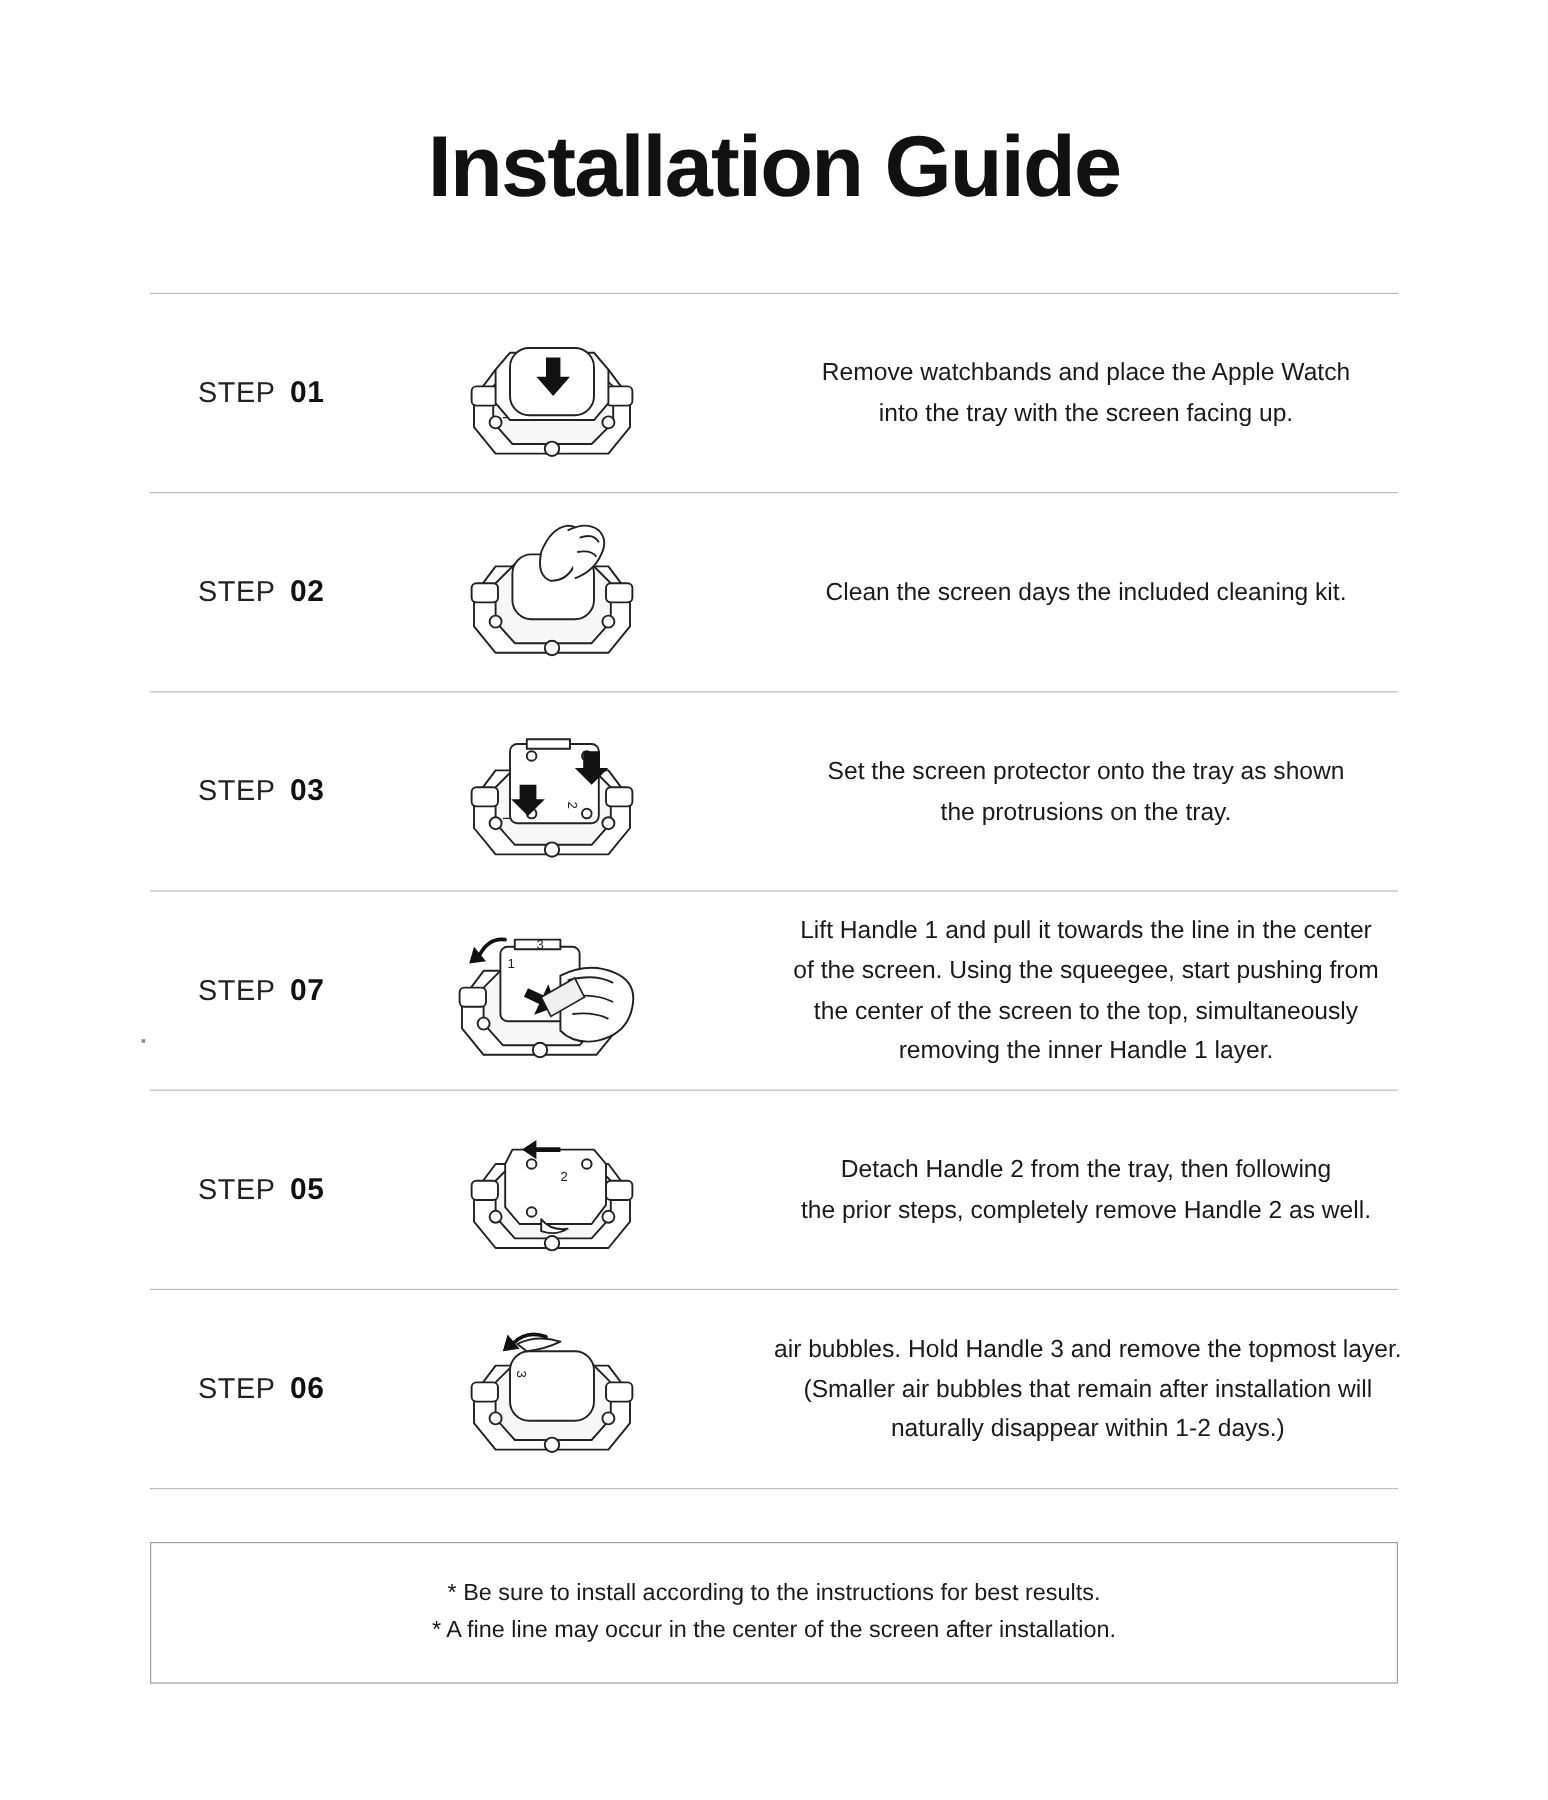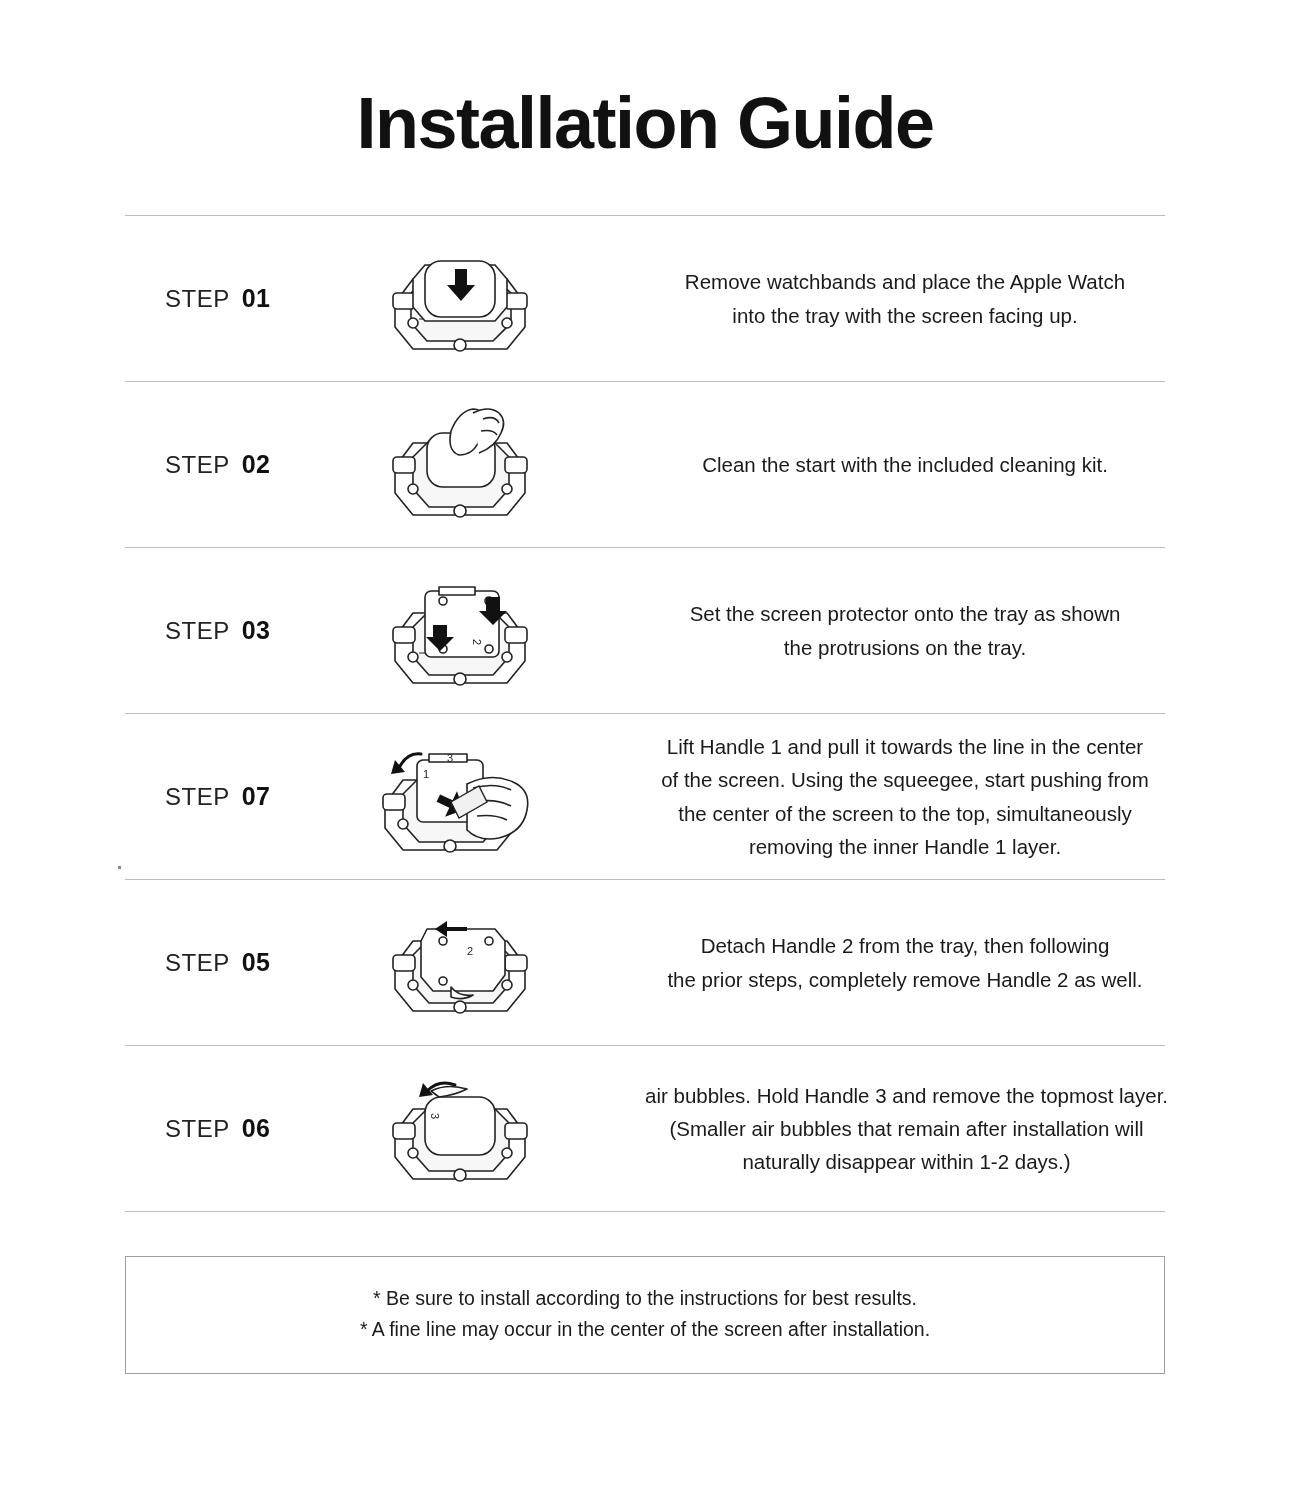--- a/index.html
+++ b/index.html
@@ -12,34 +12,34 @@
     width: 1290px;
     height: 1500px;
     font-family: "Liberation Sans", sans-serif;
     color: #1a1a1a;
     position: relative;
     overflow: hidden;
   }
   .page {
     width: 1290px;
     height: 1500px;
-    padding: 0;
+    padding: 16px;
     position: relative;
   }
   .title {
     text-align: center;
     font-size: 72px;
     font-weight: bold;
     letter-spacing: -1.5px;
     margin: 0;
     padding-top: 82px;
     color: #111;
   }
   .steps {
-    margin: 3px auto;
+    margin: 16px auto;
     width: 1040px;
     padding-top: 48px;
   }
   .rule {
     height: 1px;
     background: #bdbdbd;
     width: 100%;
   }
   .step-row {
     display: flex;
@@ -160,21 +160,21 @@
           </g>
           <g fill="#fff" stroke="#222" stroke-width="1.6" stroke-linejoin="round">
             <path d="M96 34 Q104 14 118 12 Q128 12 128 22 L124 44 Q118 58 104 58 Q92 54 96 34 Z"></path>
             <path d="M118 16 Q134 8 144 16 Q152 24 146 36 Q140 50 124 56"></path>
             <path d="M128 22 Q140 18 144 26"></path>
             <path d="M126 34 Q138 32 142 38"></path>
           </g>
         </svg>
       </div>
       <div class="step-text">
-        <div>Clean the start with the included cleaning kit.</div>
+        <div>Clean the screen days the included cleaning kit.</div>
       </div>
     </div>
 
     <div class="rule"></div>
 
     <div class="step-row">
       <div class="step-label">
         <span class="step-word">STEP</span>
         <span class="step-num">03</span>
       </div>

